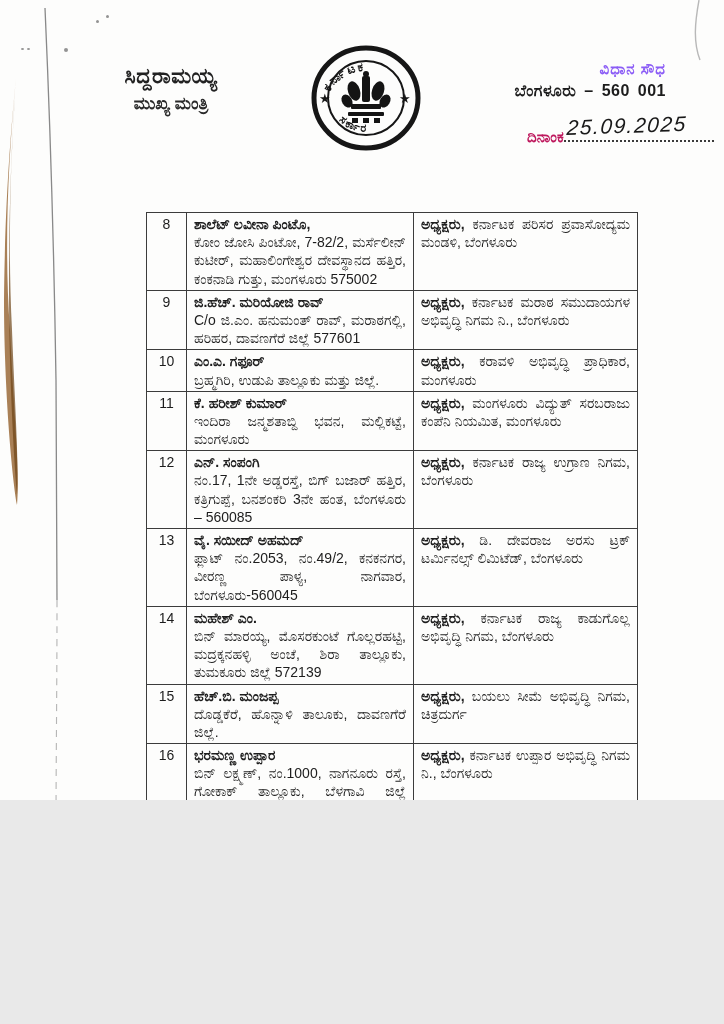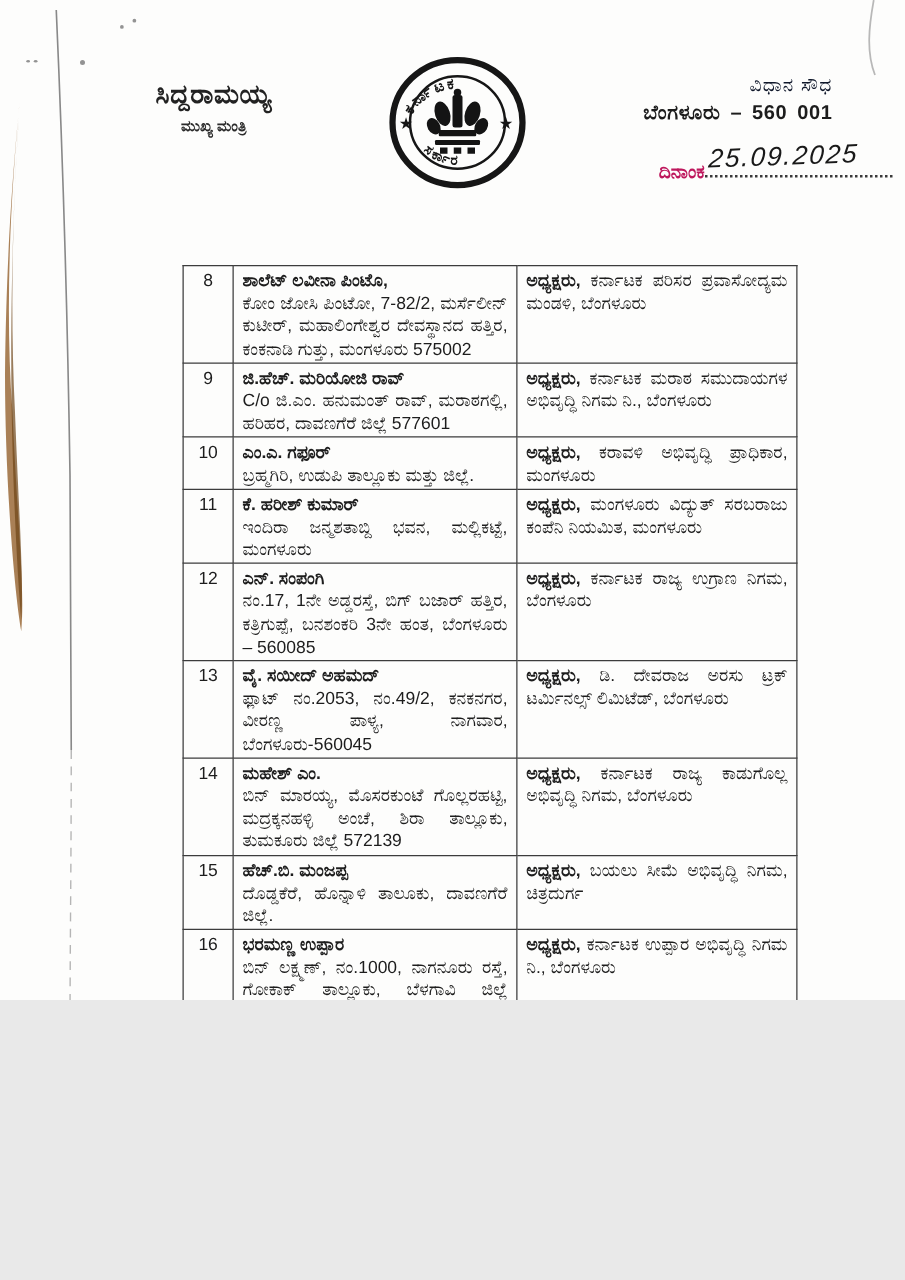--- a/index.html
+++ b/index.html
@@ -12,24 +12,24 @@
   .page{
     position:relative;width:724px;height:800px;
     background:#fdfdfc;overflow:hidden;color:#1f1f1f;
   }
   
   .artifacts{position:absolute;inset:0;pointer-events:none;z-index:0;}
   .speck{position:absolute;background:#5a5a5a;border-radius:50%;opacity:.65;}
   
   .sender{position:absolute;left:96px;top:64px;width:150px;text-align:center;z-index:2;}
   .sender-name{font-size:21px;font-weight:bold;color:#222;letter-spacing:.5px;}
-  .sender-title{font-size:12px;font-weight:bold;color:#2a2a2a;margin-top:6px;}
+  .sender-title{font-size:17px;font-weight:bold;color:#2a2a2a;margin-top:6px;}
   .emblem{position:absolute;left:310px;top:44px;z-index:2;}
   .office-block{position:absolute;right:58px;top:60px;width:220px;text-align:right;z-index:2;}
-  .office-line{font-size:15px;font-weight:normal;color:#0f172a;letter-spacing:1px;}
+  .office-line{font-size:15px;font-weight:bold;color:#8b5cf6;letter-spacing:1px;}
   .city-line{font-size:16px;font-weight:bold;color:#1c1c1c;margin-top:4px;letter-spacing:.5px;word-spacing:3px;}
   .date-line{position:absolute;left:527px;top:126px;z-index:2;white-space:nowrap;}
   .date-label{font-size:15px;font-weight:bold;color:#be185d;}
   .date-dots{display:inline-block;width:150px;border-bottom:2px dotted #3a3a3a;height:14px;position:relative;}
   .date-hand{
     position:absolute;left:2px;bottom:0px;
     font-size:21px;font-style:italic;color:#191919;
     transform:rotate(-2deg) skewX(-6deg);transform-origin:left bottom;
     letter-spacing:1.5px;white-space:nowrap;
   }

